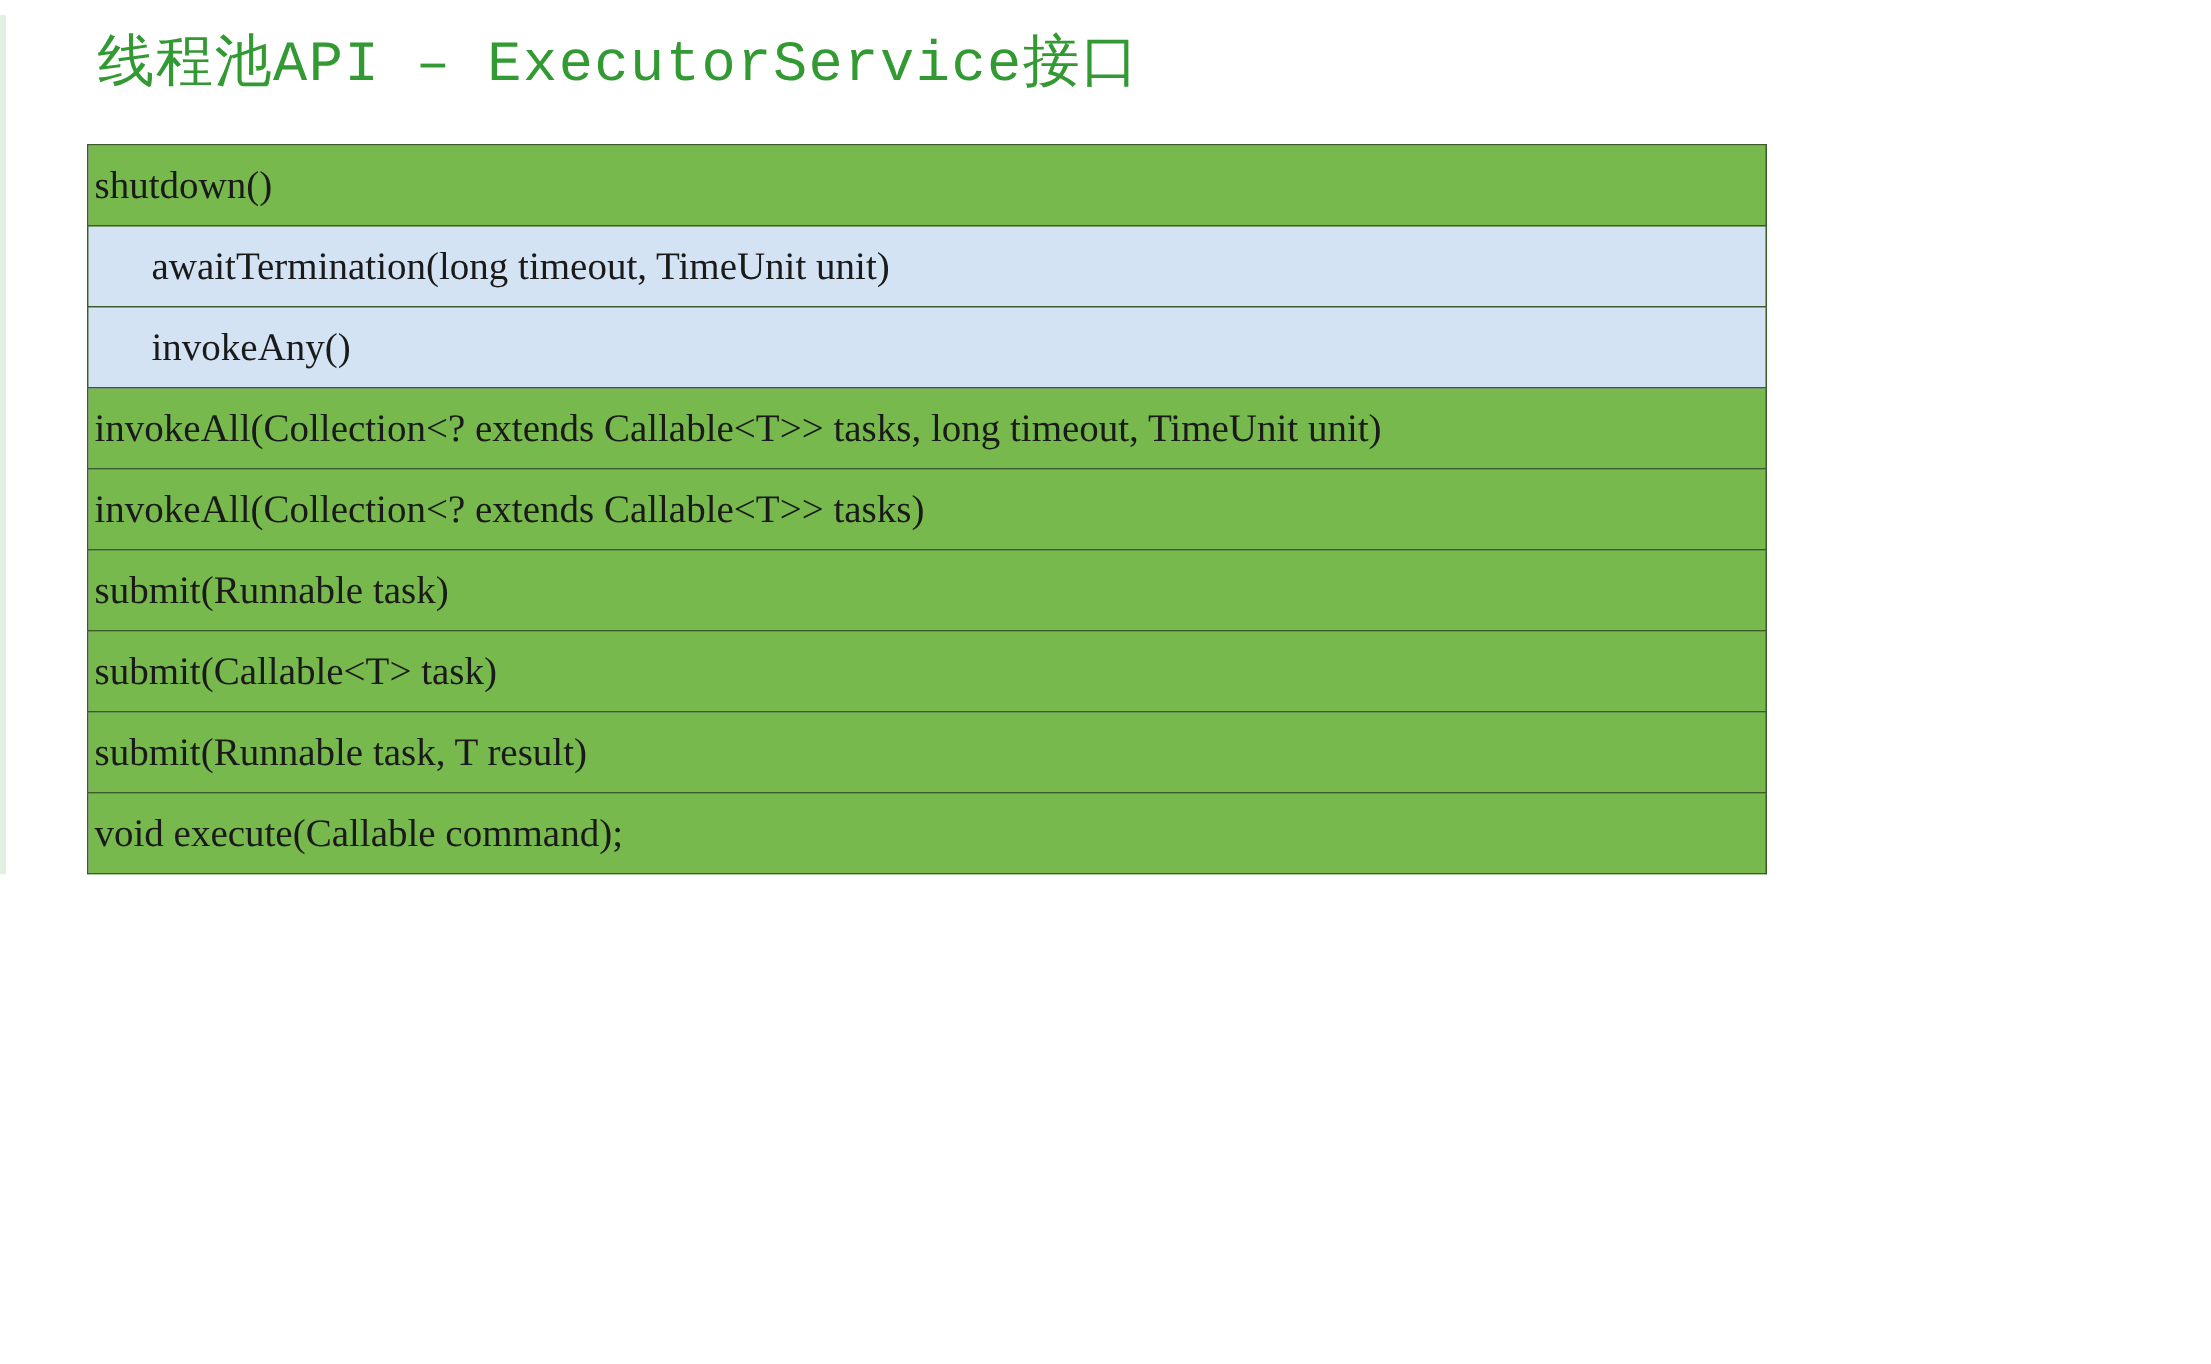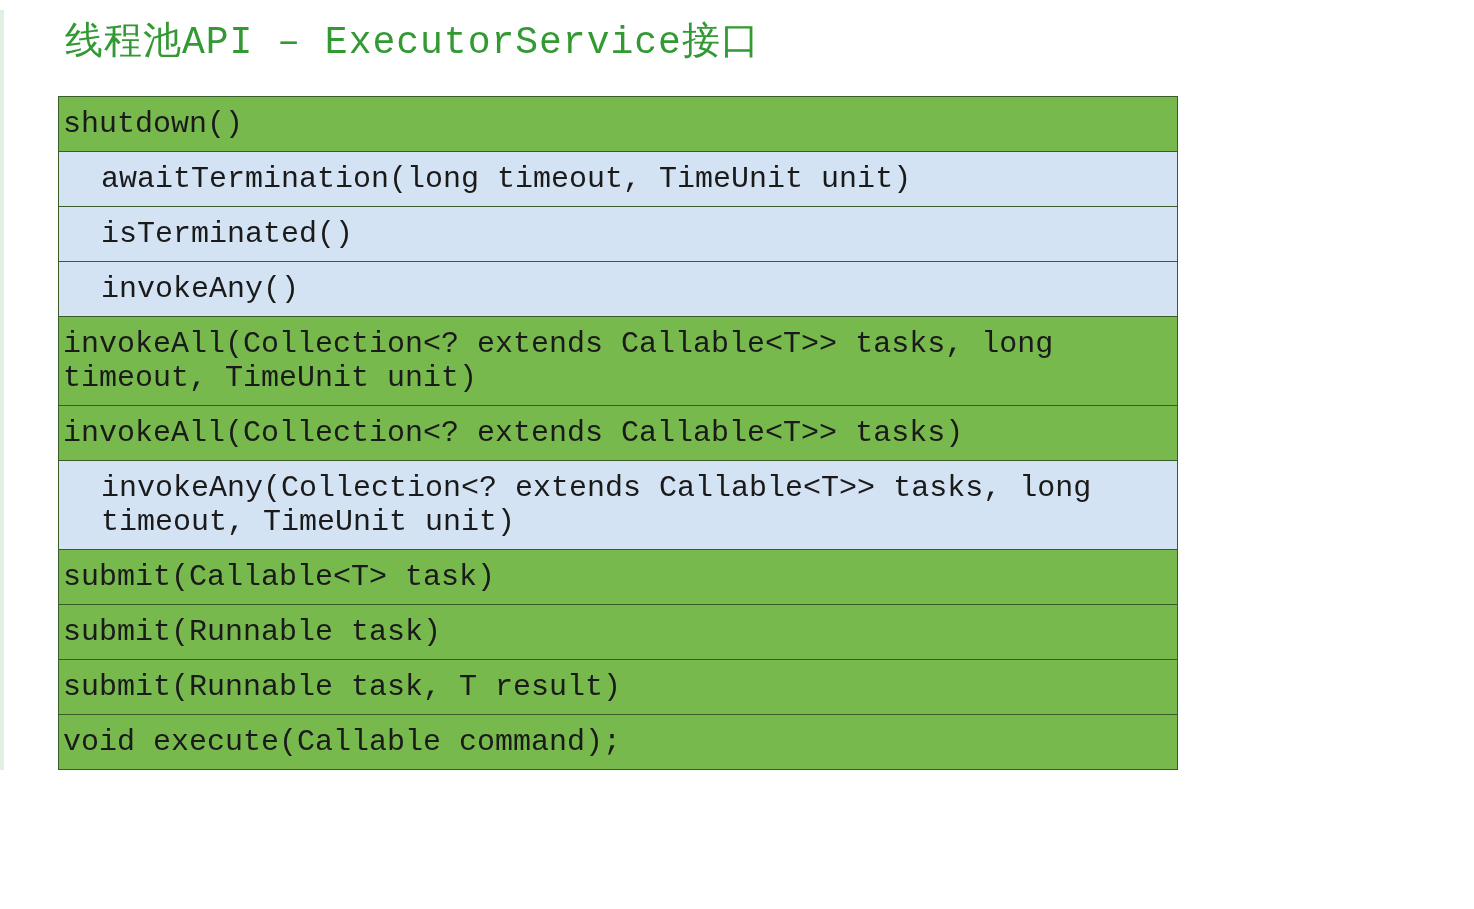--- a/index.html
+++ b/index.html
@@ -37,23 +37,23 @@
       margin-left: 58px;
       width: 1120px;
     }
     .api-table {
       width: 100%;
       border-collapse: collapse;
     }
     .api-table td {
       border: 1px solid #3a5c2a;
       padding: 10px 4px 10px 4px;
-      font-size: 30px;
+      font-size: 26px;
       color: #1a1a1a;
-      font-family: Liberation Mono, monospace;
+      font-family: Liberation Serif, serif;
       height: 54px;
       vertical-align: middle;
     }
     .row-green td {
       background: #77b94c;
     }
     .row-blue td {
       background: #d4e3f3;
       padding-left: 42px;
     }
@@ -67,39 +67,33 @@
   <div class="table-wrapper">
     <table class="api-table">
       <tbody>
         <tr class="row-green">
             <td>shutdown()</td>
           </tr>
         <tr class="row-blue">
             <td>awaitTermination(long timeout, TimeUnit unit)</td>
           </tr>
         <tr class="row-blue">
-            <td>isTerminated()</td>
-          </tr>
-        <tr class="row-blue">
             <td>invokeAny()</td>
           </tr>
         <tr class="row-green">
             <td>invokeAll(Collection&lt;? extends Callable&lt;T&gt;&gt; tasks, long timeout, TimeUnit unit)</td>
           </tr>
         <tr class="row-green">
             <td>invokeAll(Collection&lt;? extends Callable&lt;T&gt;&gt; tasks)</td>
           </tr>
-        <tr class="row-blue">
-            <td>invokeAny(Collection&lt;? extends Callable&lt;T&gt;&gt; tasks, long timeout, TimeUnit unit)</td>
+        <tr class="row-green">
+            <td>submit(Runnable task)</td>
           </tr>
         <tr class="row-green">
             <td>submit(Callable&lt;T&gt; task)</td>
-          </tr>
-        <tr class="row-green">
-            <td>submit(Runnable task)</td>
           </tr>
         <tr class="row-green">
             <td>submit(Runnable task, T result)</td>
           </tr>
         <tr class="row-green">
             <td>void execute(Callable command);</td>
           </tr>
       </tbody>
     </table>
   </div>

